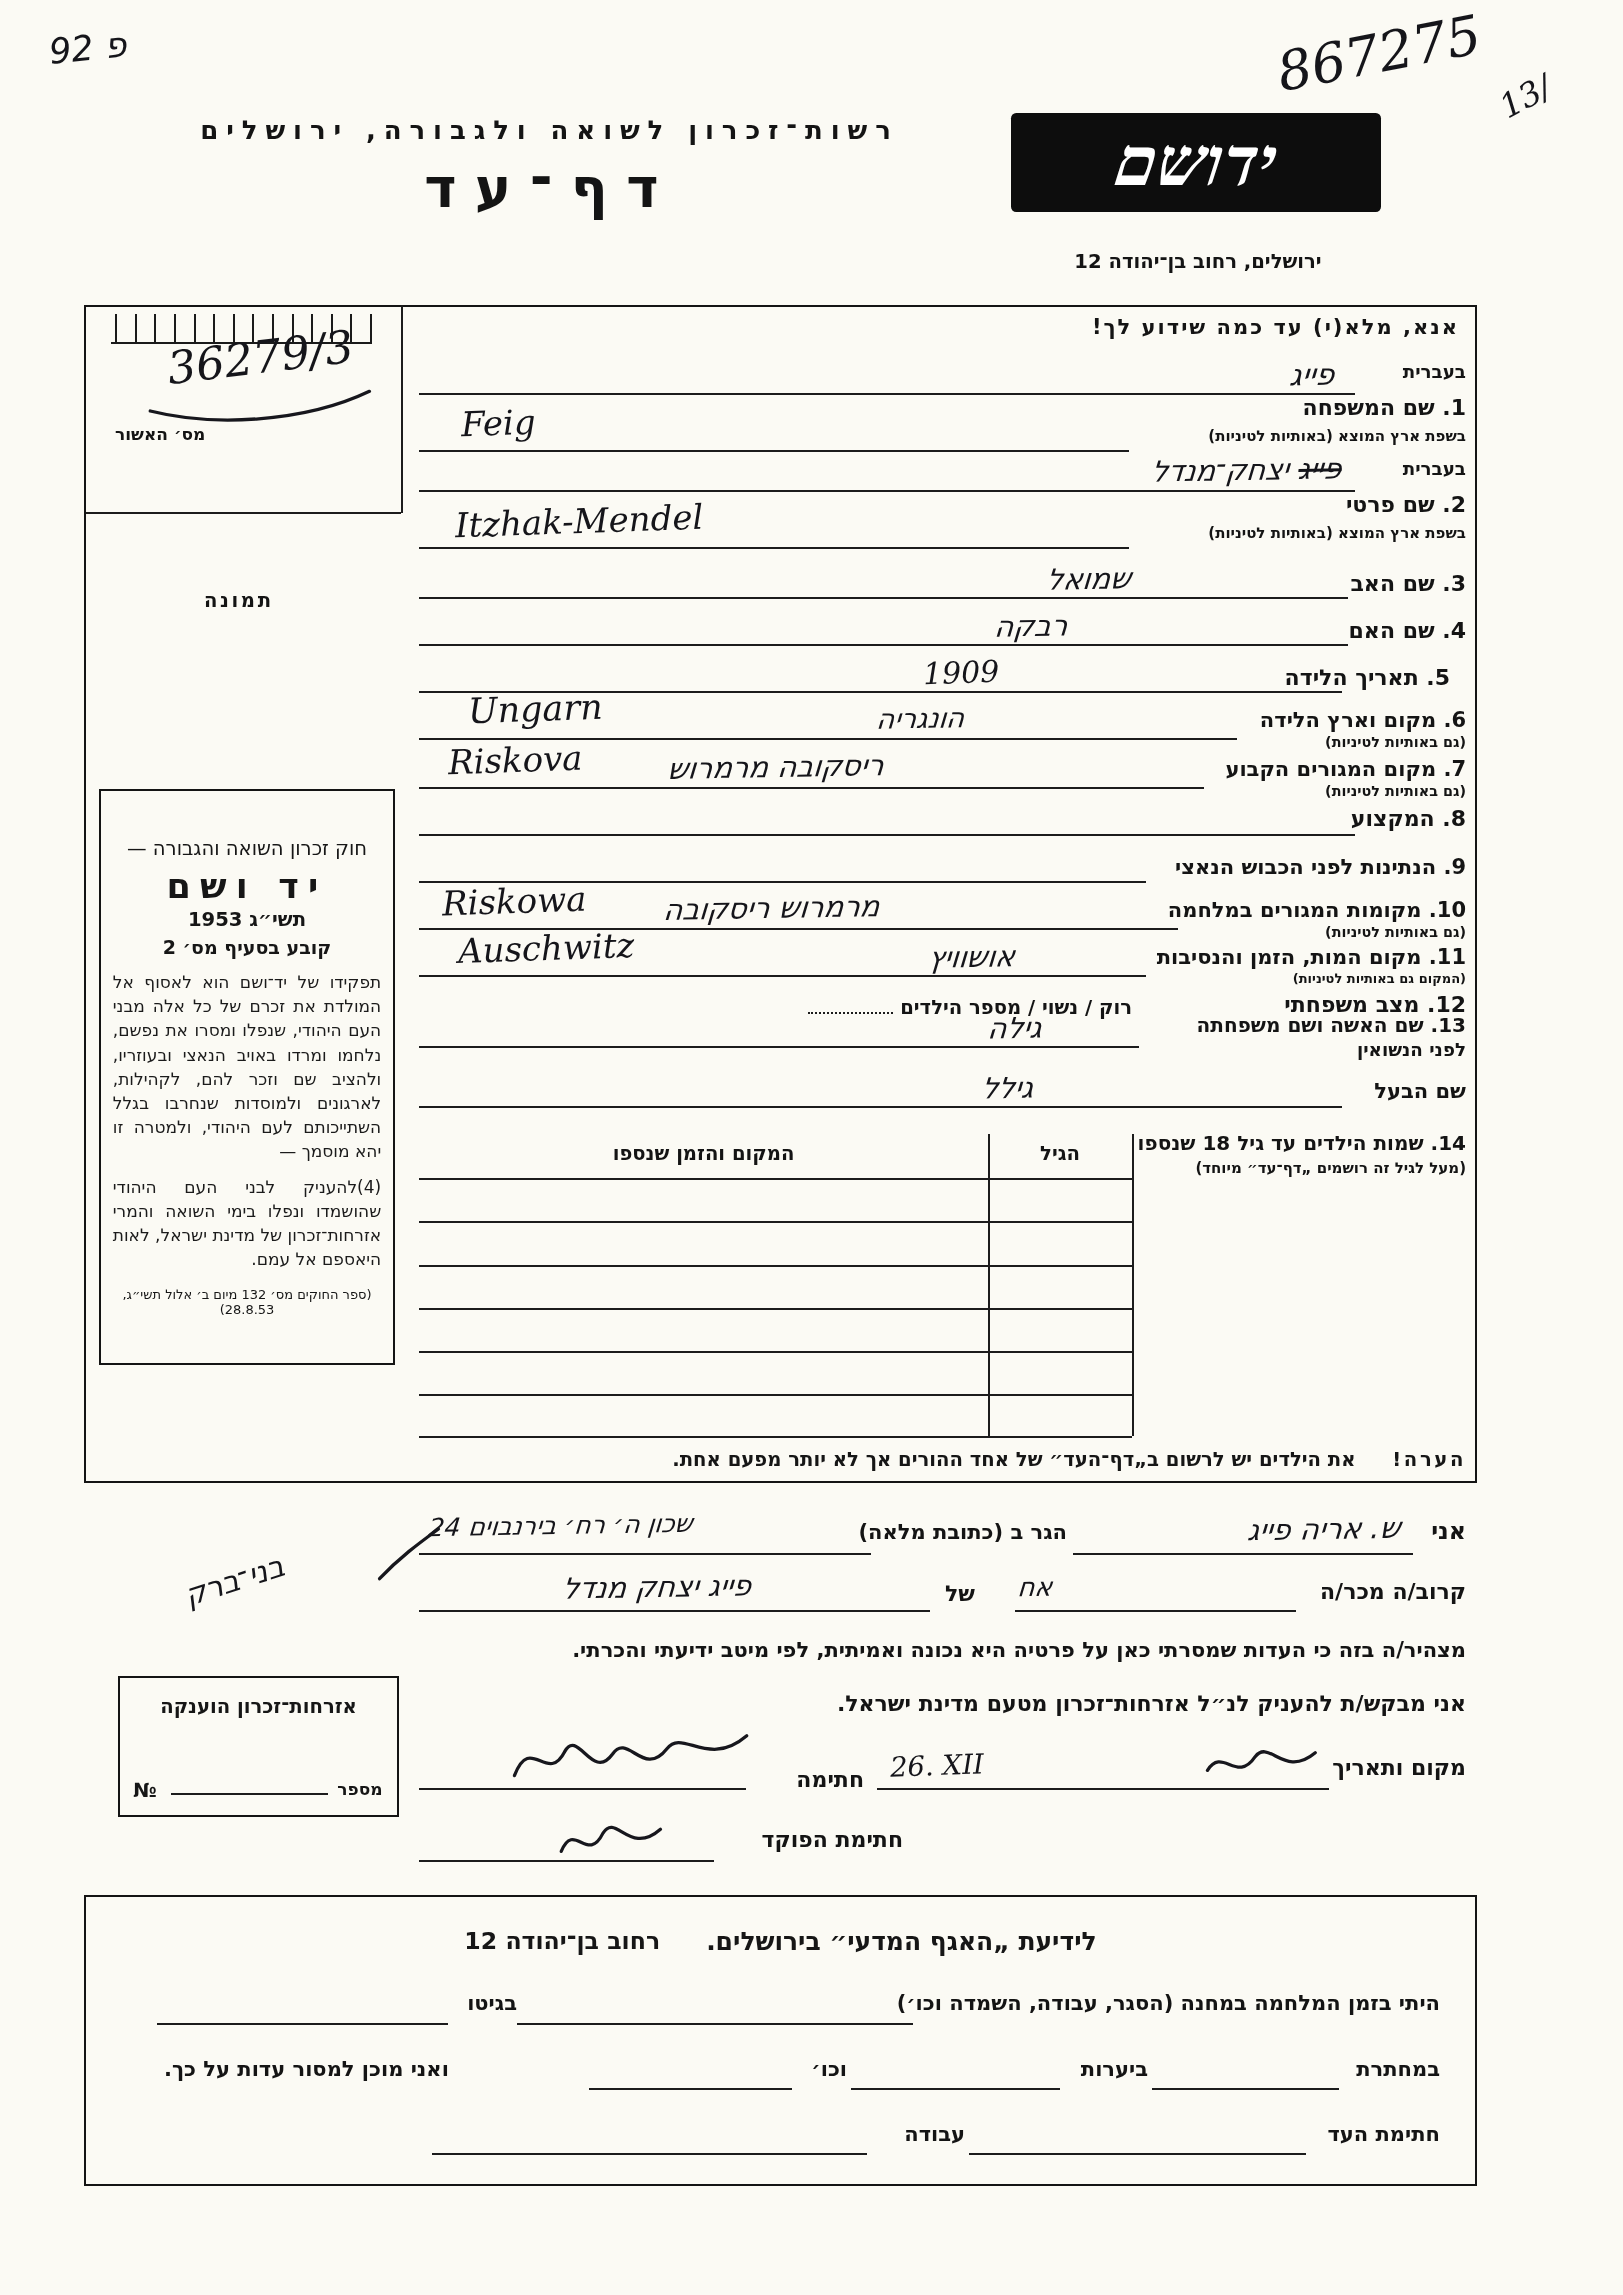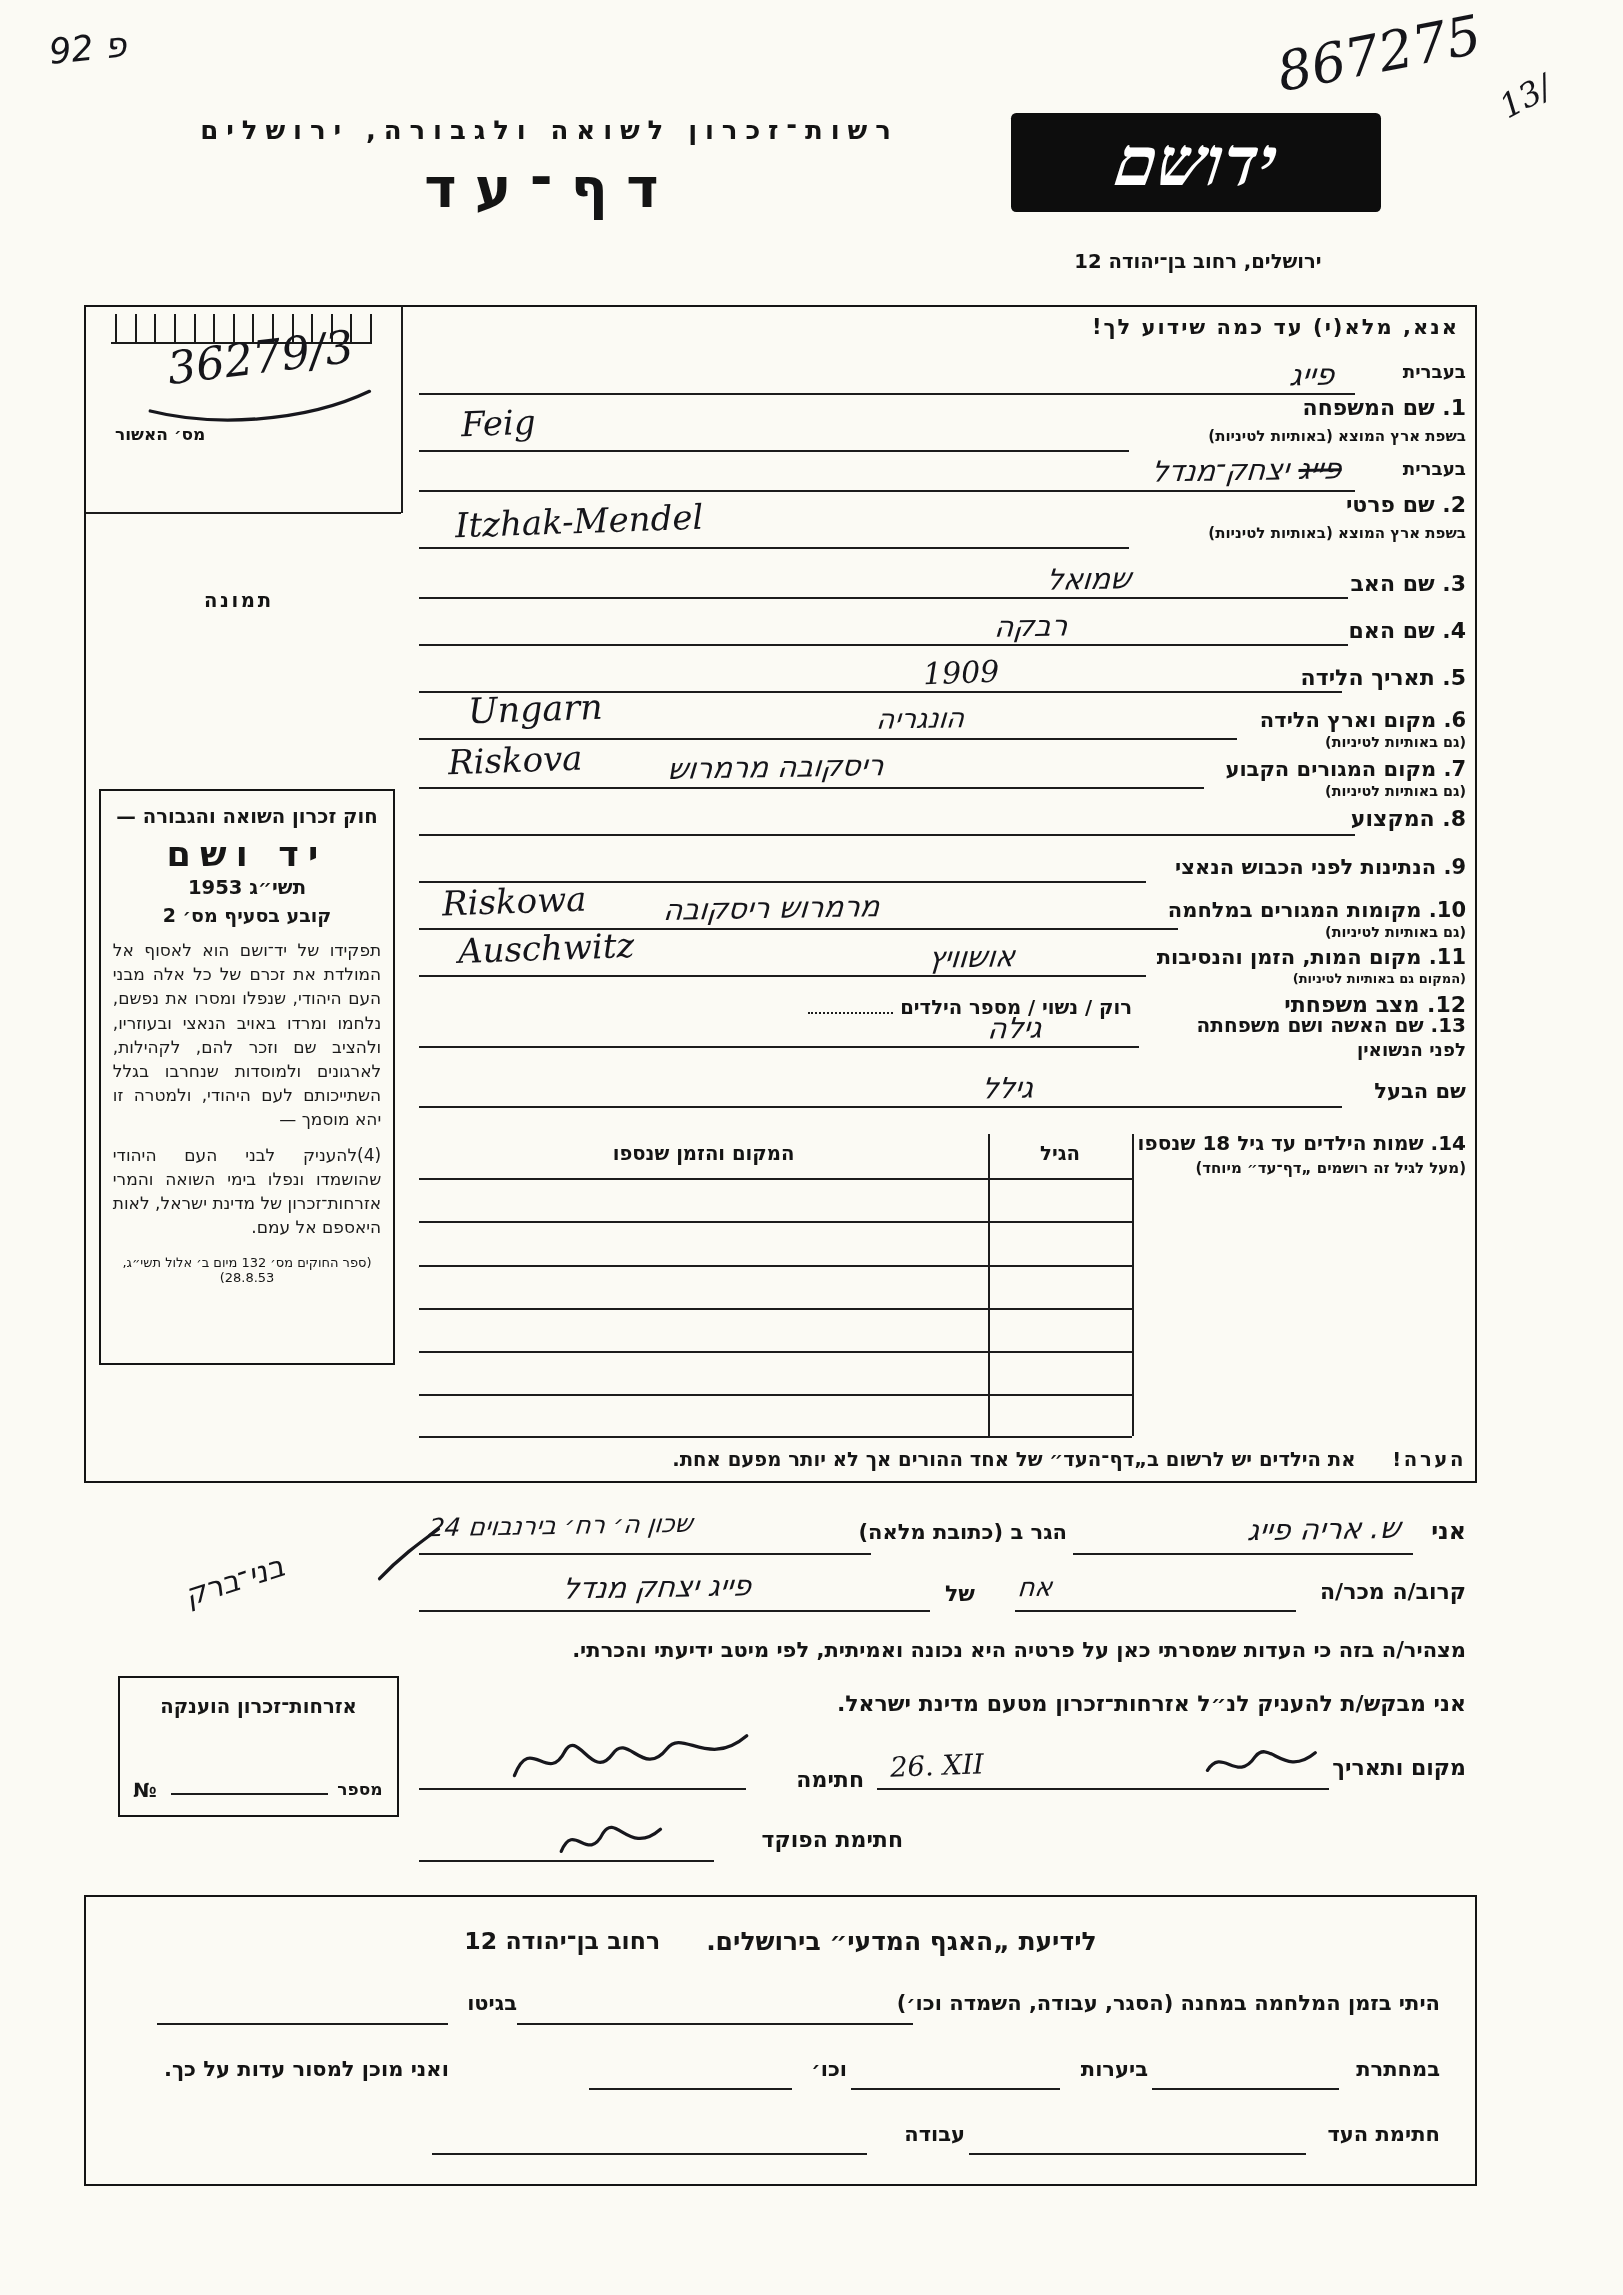--- a/index.html
+++ b/index.html
@@ -58,21 +58,21 @@
   <div class="vline" style="left:401px; top:305px; height:208px;"></div>
   <div class="line" style="left:86px; top:512px; width:315px;"></div>
   <div class="lbl" style="left:115px; top:424px; font-size:17px;">מס׳ האשור</div>
   <div class="hw hw-la" dir="ltr" style="left:167px; top:331px; font-size:45px; transform:rotate(-7deg);">36279/3</div>
   <svg class="squig" style="left:147px; top:386px;" width="229" height="46" viewBox="0 0 350 70">
     <path d="M5 38 C100 62 240 56 340 8"></path>
   </svg>
   <div class="lbl" style="left:204px; top:589px; font-size:19.6px; letter-spacing:2.6px;">תמונה</div>
 
   <div class="lawbox" style="left:99px; top:789px; width:296px; height:576px;">
-    <div style="font-weight:bold; font-size:19.6px;">חוק זכרון השואה והגבורה —</div>
+    <div style="font-weight:normal; font-size:19.6px;margin-top:32px;">חוק זכרון השואה והגבורה —</div>
     <div style="font-weight:bold; font-size:35px; letter-spacing:9.2px; margin-top:5.2px;">יד ושם</div>
     <div style="font-weight:bold; font-size:19.6px; margin-top:2.6px;">תשי״ג 1953</div>
     <div style="font-weight:bold; font-size:19px; margin-top:5.2px;">קובע בסעיף מס׳ 2</div>
     <div class="p">תפקידו של יד־ושם הוא לאסוף אל המולדת את זכרם של כל אלה מבני העם היהודי, שנפלו ומסרו את נפשם, נלחמו ומרדו באויב הנאצי ובעוזריו, ולהציב שם וזכר להם, לקהילות, לארגונים ולמוסדות שנחרבו בגלל השתייכותם לעם היהודי, ולמטרה זו יהא מוסמך —</div>
     <div class="p">(4)להעניק לבני העם היהודי שהושמדו ונפלו בימי השואה והמרי אזרחות־זכרון של מדינת ישראל, לאות היאספם אל עמם.</div>
     <div class="center" style="font-size:13px; margin-top:15.7px;">(ספר החוקים מס׳ 132 מיום ב׳ אלול תשי״ג, 28.8.53)</div>
   </div>
 
   <div class="lbl" style="right:157px; top:361px; font-size:18.3px;">בעברית</div>
   <div class="line" style="left:419px; top:393px; width:936px;"></div>
@@ -94,21 +94,21 @@
   <div class="hw hw-la" dir="ltr" style="left:455px; top:501px; font-size:34px;">Itzhak-Mendel</div>
 
   <div class="lbl" style="right:157px; top:571px; font-size:22px;">3. שם האב</div>
   <div class="line" style="left:419px; top:597px; width:929px;"></div>
   <div class="hw hw-he" style="left:1047px; top:562px; font-size:29px;">שמואל</div>
 
   <div class="lbl" style="right:157px; top:618px; font-size:22px;">4. שם האם</div>
   <div class="line" style="left:419px; top:644px; width:929px;"></div>
   <div class="hw hw-he" style="left:995px; top:609px; font-size:29px;">רבקה</div>
 
-  <div class="lbl" style="right:157px; top:665px; font-size:22px;margin-left:36px;">5. תאריך הלידה</div>
+  <div class="lbl" style="right:173px; top:665px; font-size:22px;margin-left:36px;">5. תאריך הלידה</div>
   <div class="line" style="left:419px; top:691px; width:923px;"></div>
   <div class="hw hw-la" dir="ltr" style="left:923px; top:655px; font-size:30px;">1909</div>
 
   <div class="lbl" style="right:157px; top:708px; font-size:21px;">6. מקום וארץ הלידה</div>
   <div class="lbl" style="right:157px; top:734px; font-size:14.4px;">(גם באותיות לטיניות)</div>
   <div class="line" style="left:419px; top:738px; width:818px;"></div>
   <div class="hw hw-la" dir="ltr" style="left:468px; top:689px; font-size:35px;">Ungarn</div>
   <div class="hw hw-he" style="left:877px; top:702px; font-size:27.5px;">הונגריה</div>
 
   <div class="lbl" style="right:157px; top:757px; font-size:21px;">7. מקום המגורים הקבוע</div>

